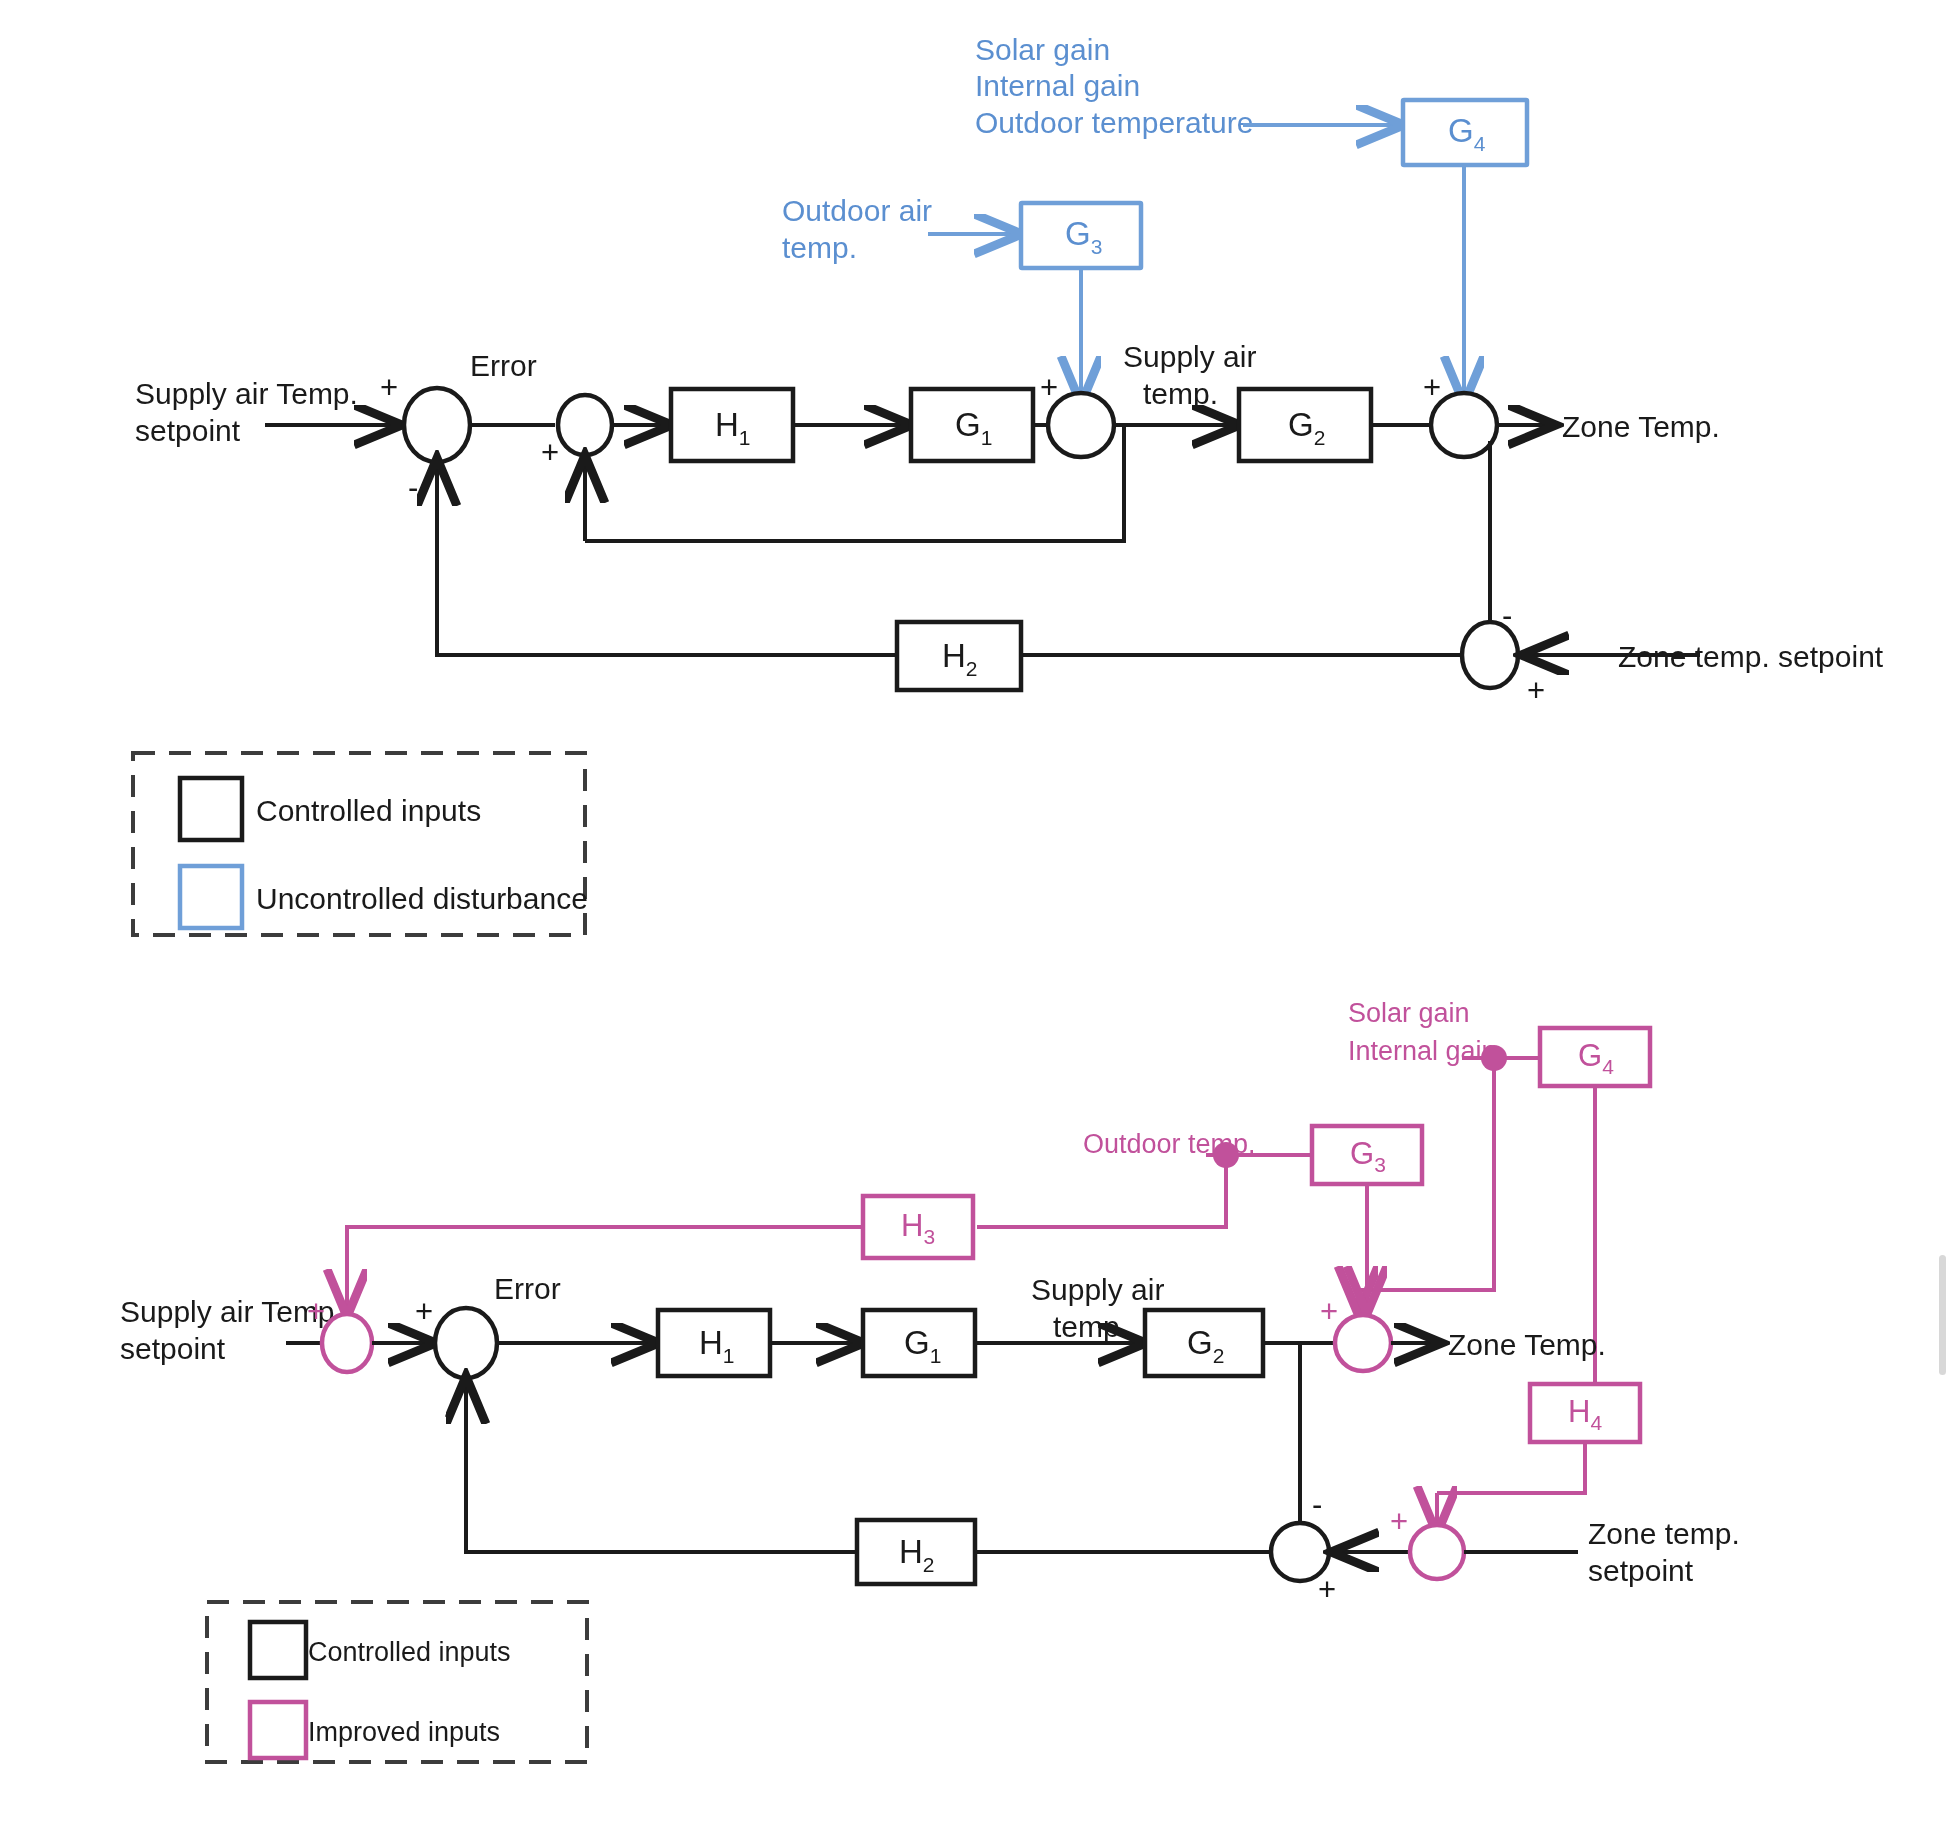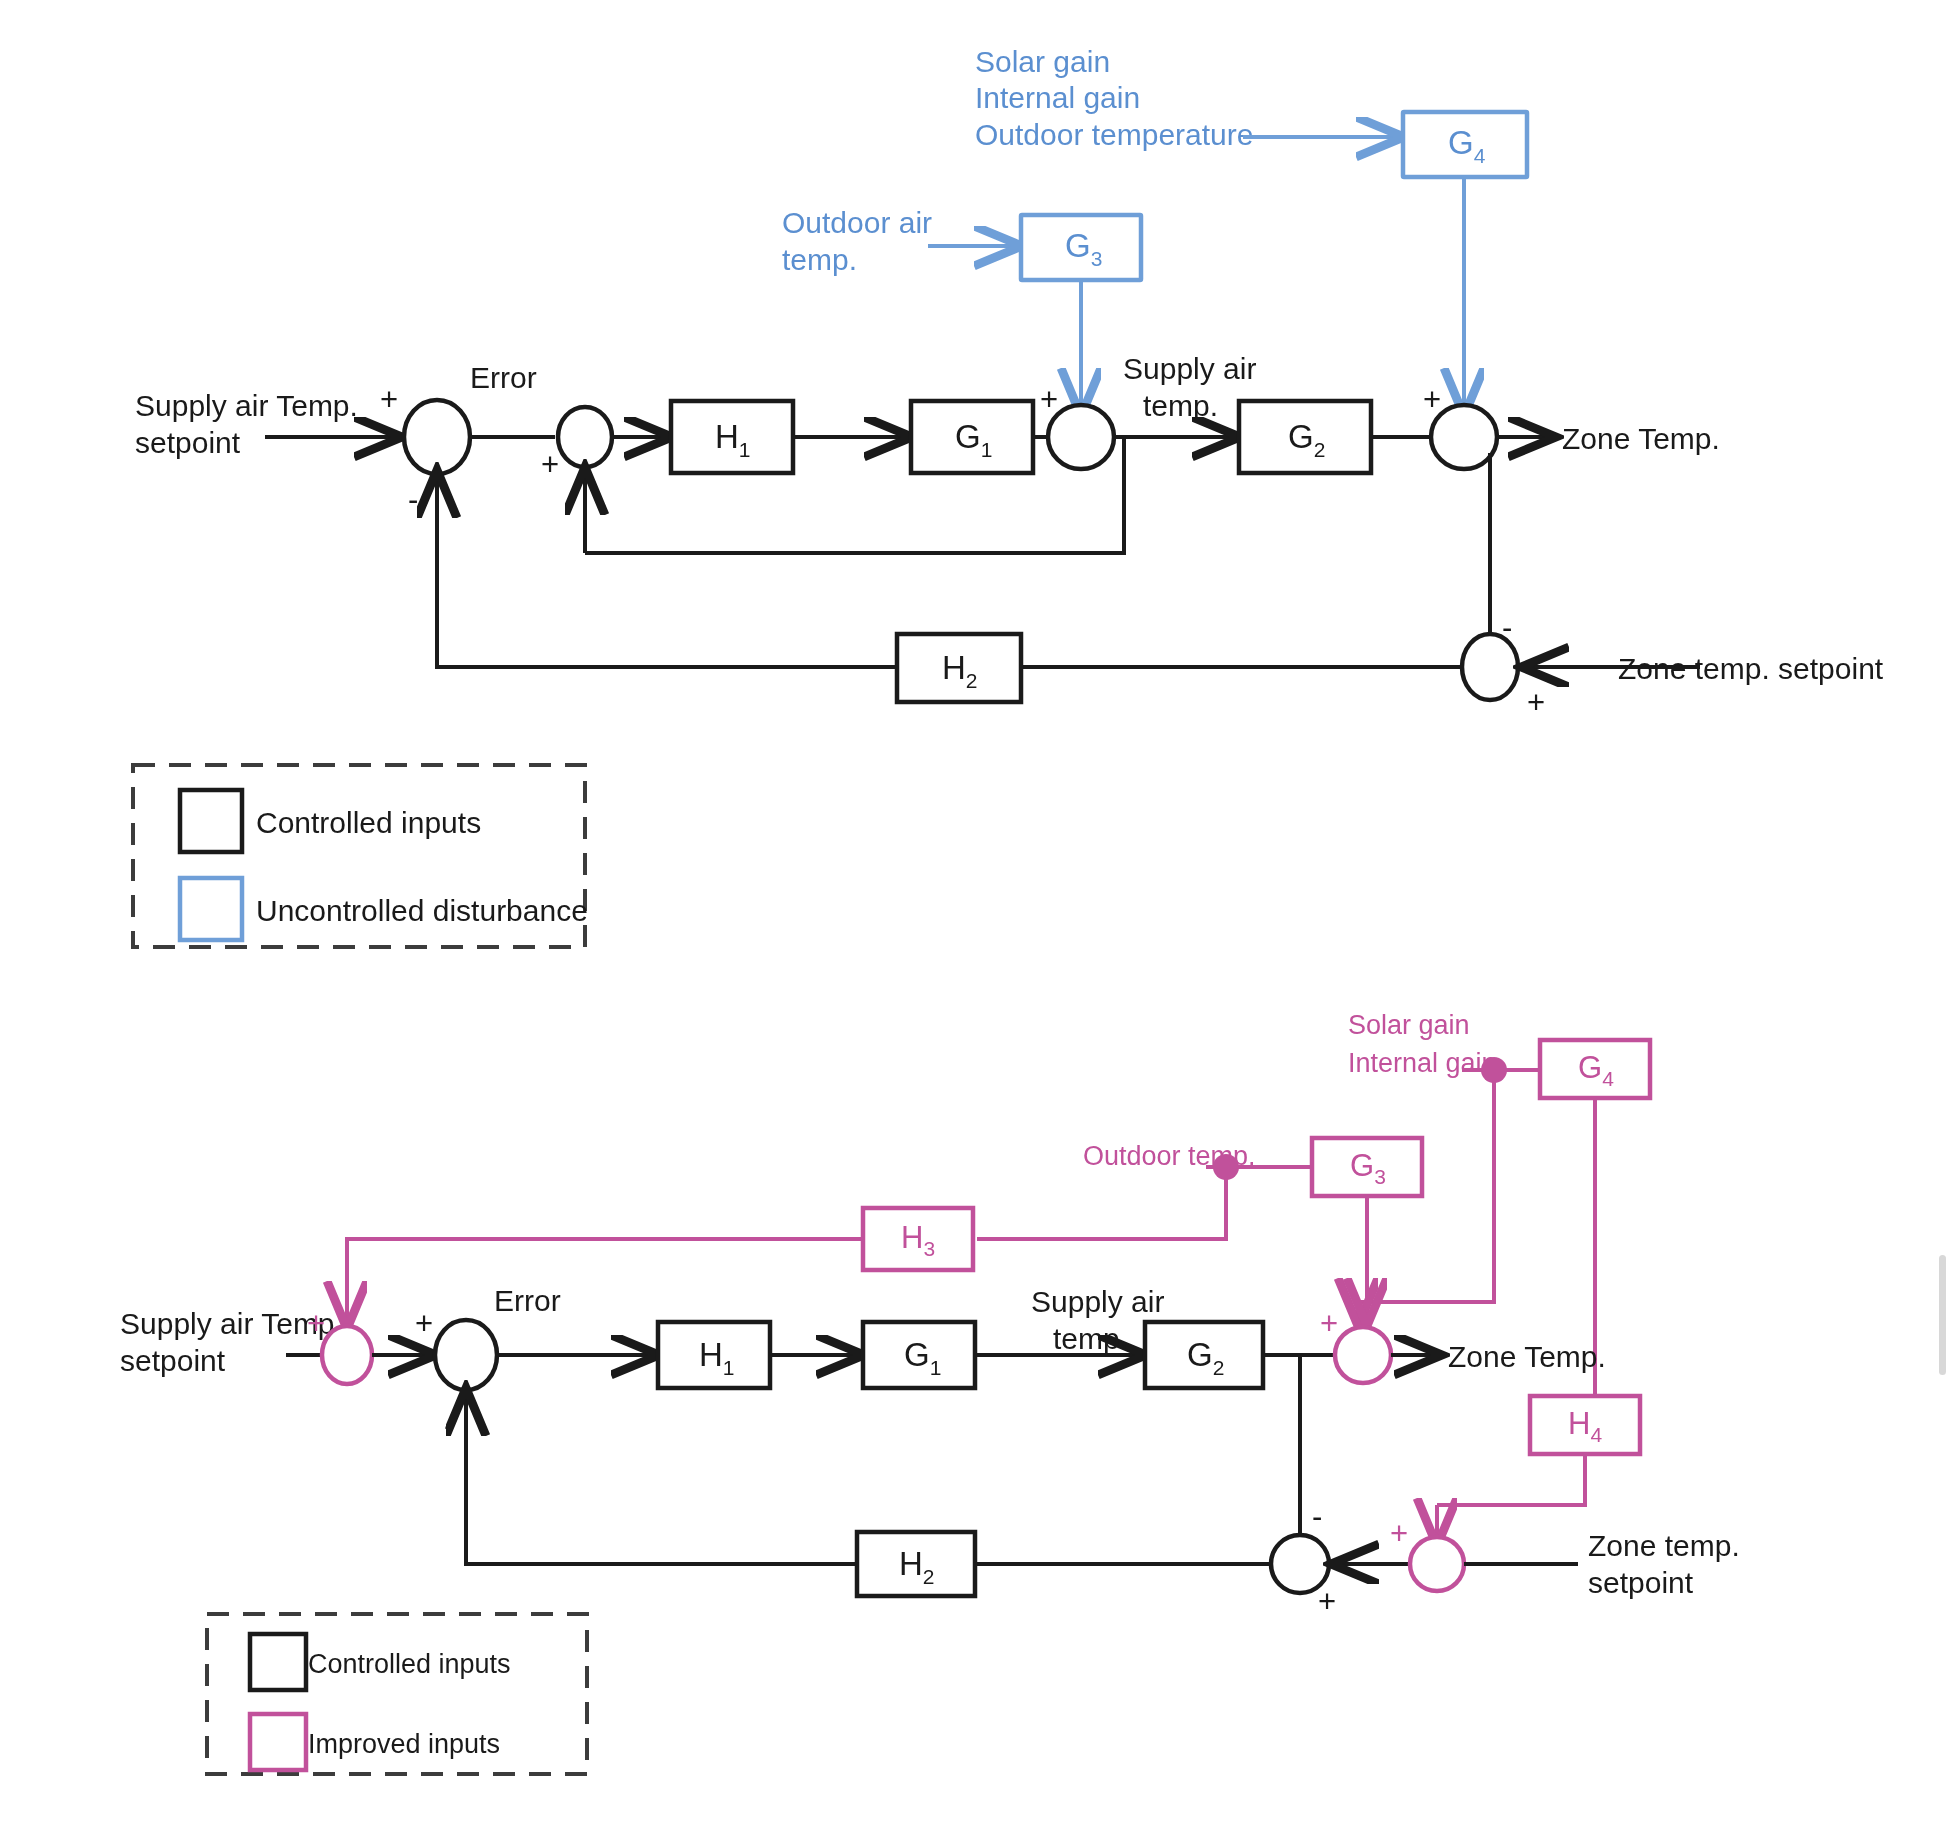--- a/index.html
+++ b/index.html
@@ -1,17 +1,17 @@
 <!DOCTYPE html>
 <html><head>
 <meta charset="utf-8">
 <style>
   html,body{margin:0;padding:0;background:#ffffff;}
   body{width:1948px;height:1828px;font-family:"Liberation Sans",sans-serif;position:relative;overflow:hidden;}
-  #root{position:absolute;inset:0;margin-top:12px;}
+  #root{position:absolute;inset:0;}
   svg{display:block;}
   text{font-family:"Liberation Sans",sans-serif;}
   .lbl{font-size:30px;fill:#1a1a1a;}
   .lbl-blue{font-size:30px;fill:#5b8fd0;}
   .lbl-pink{font-size:27px;fill:#c1519b;}
   .blk{font-size:33px;fill:#1a1a1a;}
   .blk-blue{font-size:33px;fill:#5b8fd0;}
   .blk-pink{font-size:31px;fill:#c1519b;}
   .sub{font-size:21px;}
   .sign{font-size:31px;fill:#1a1a1a;}

